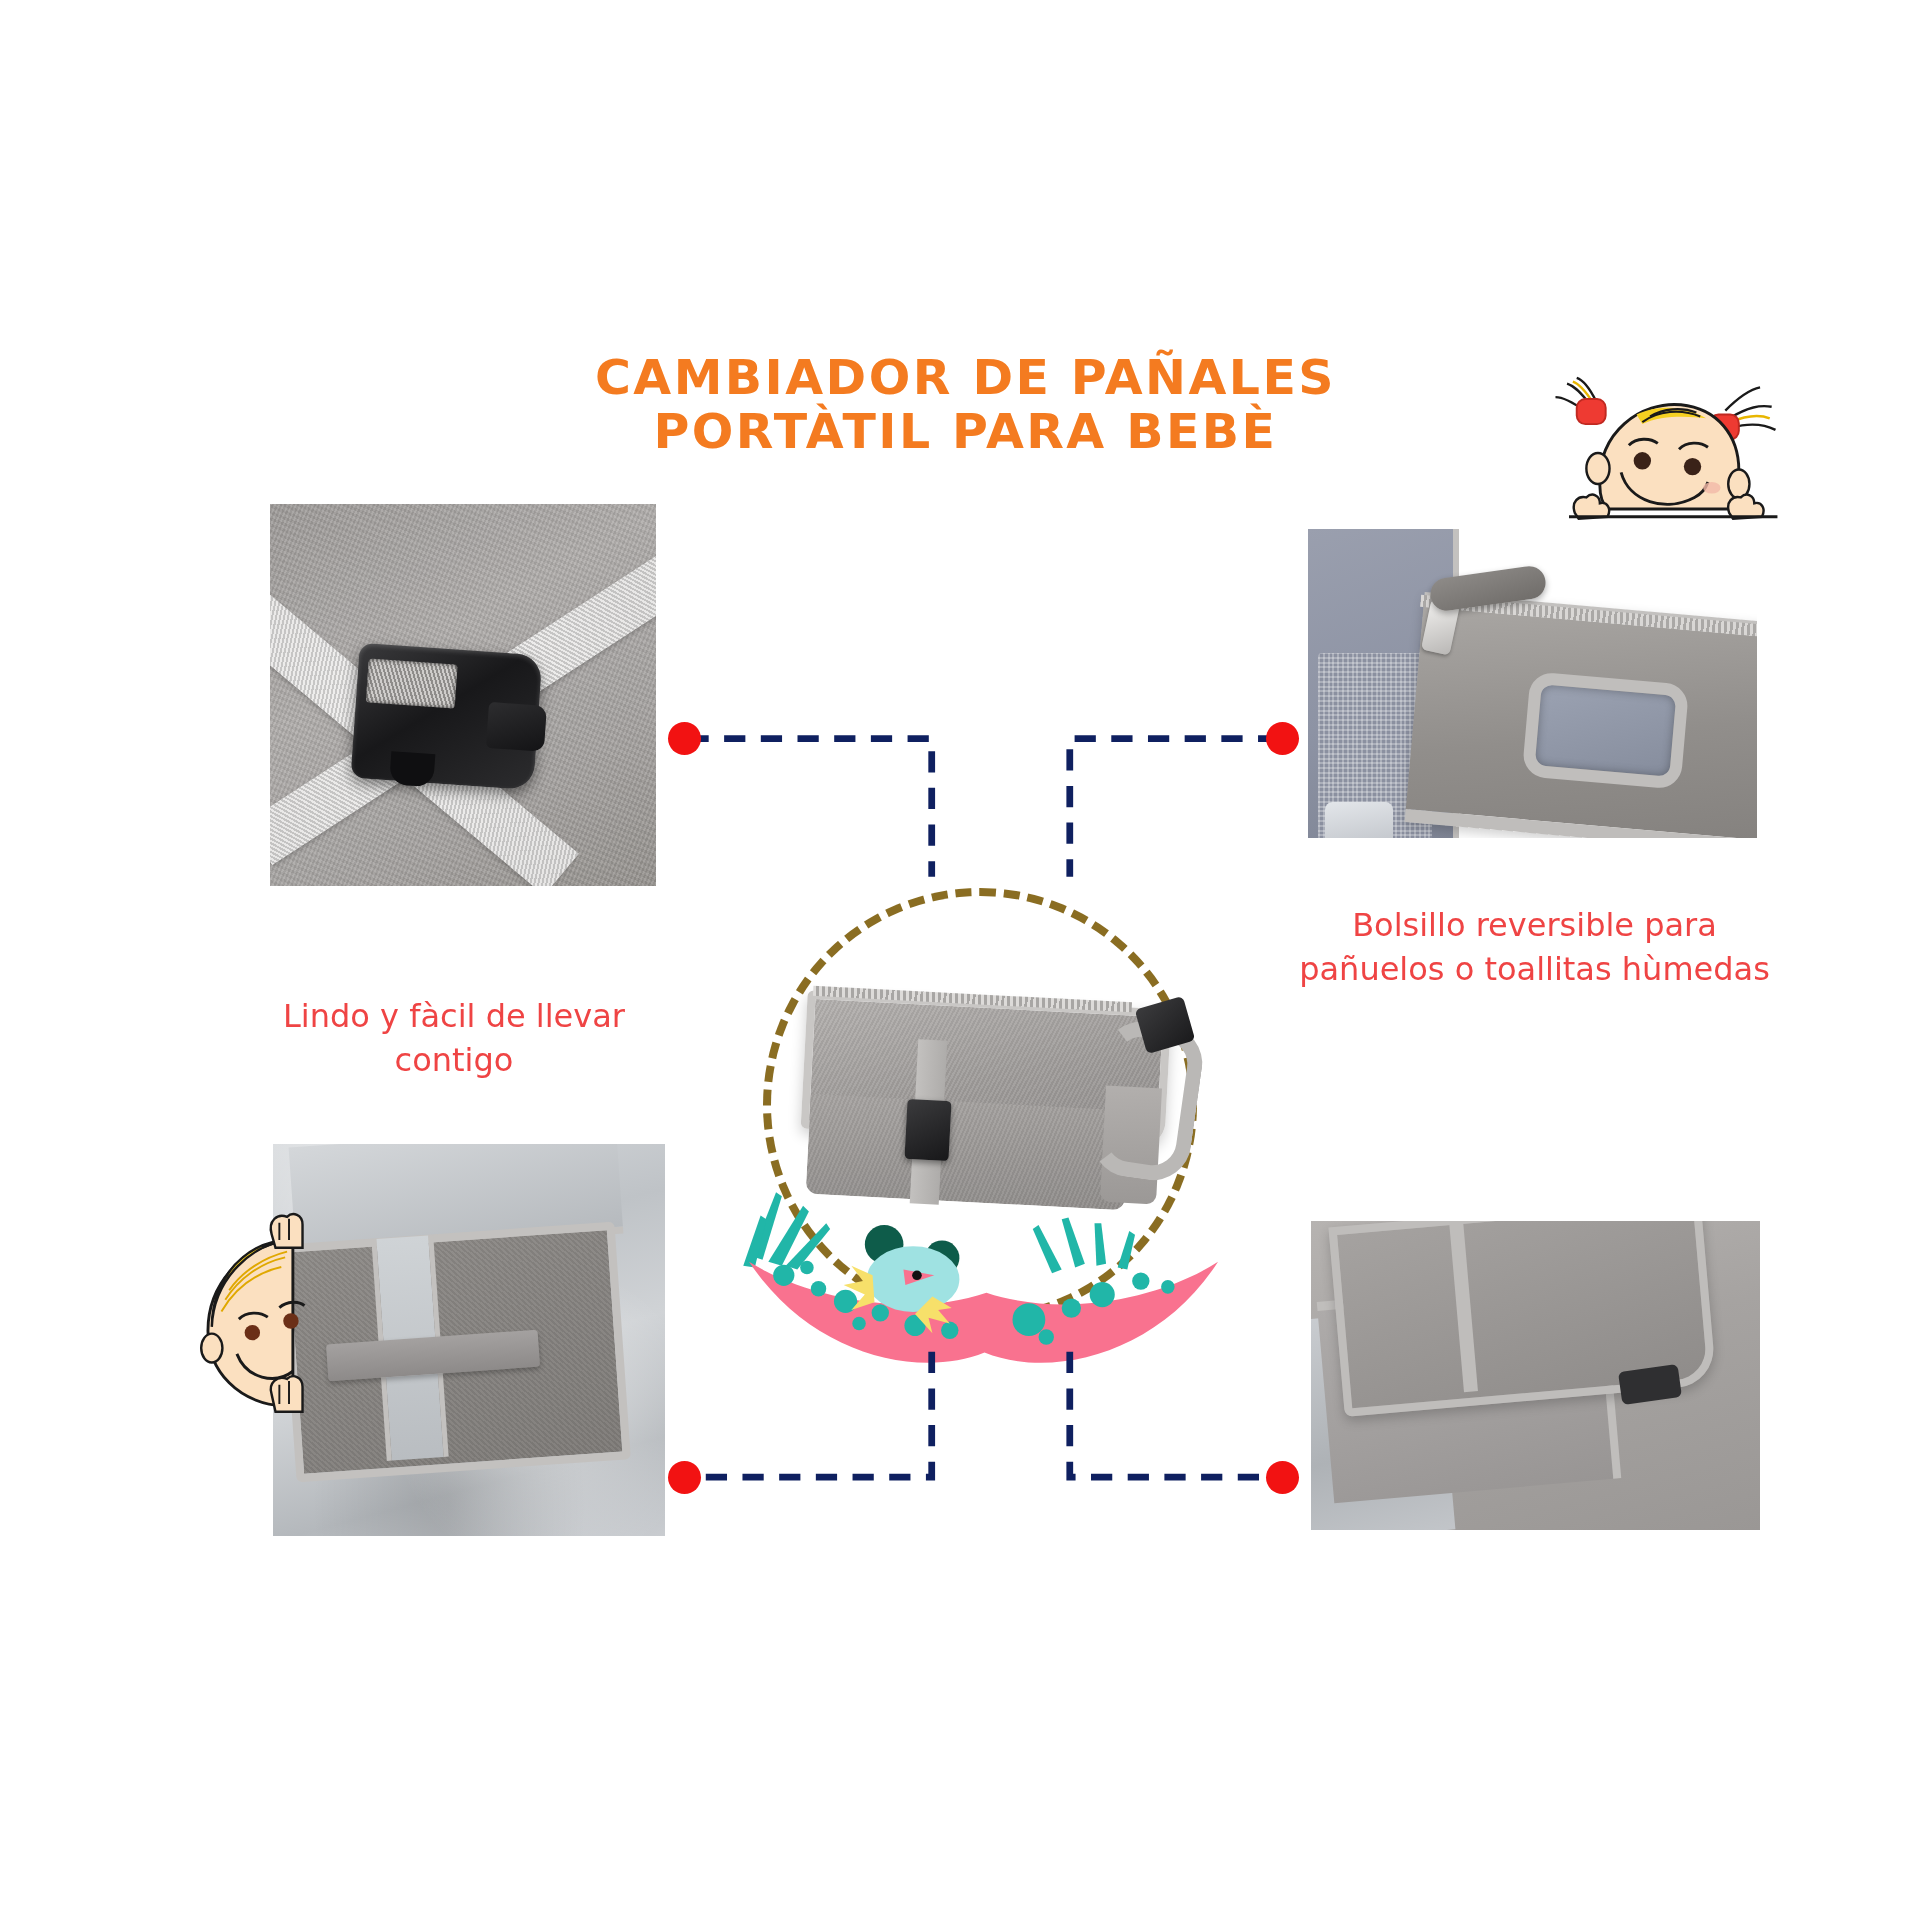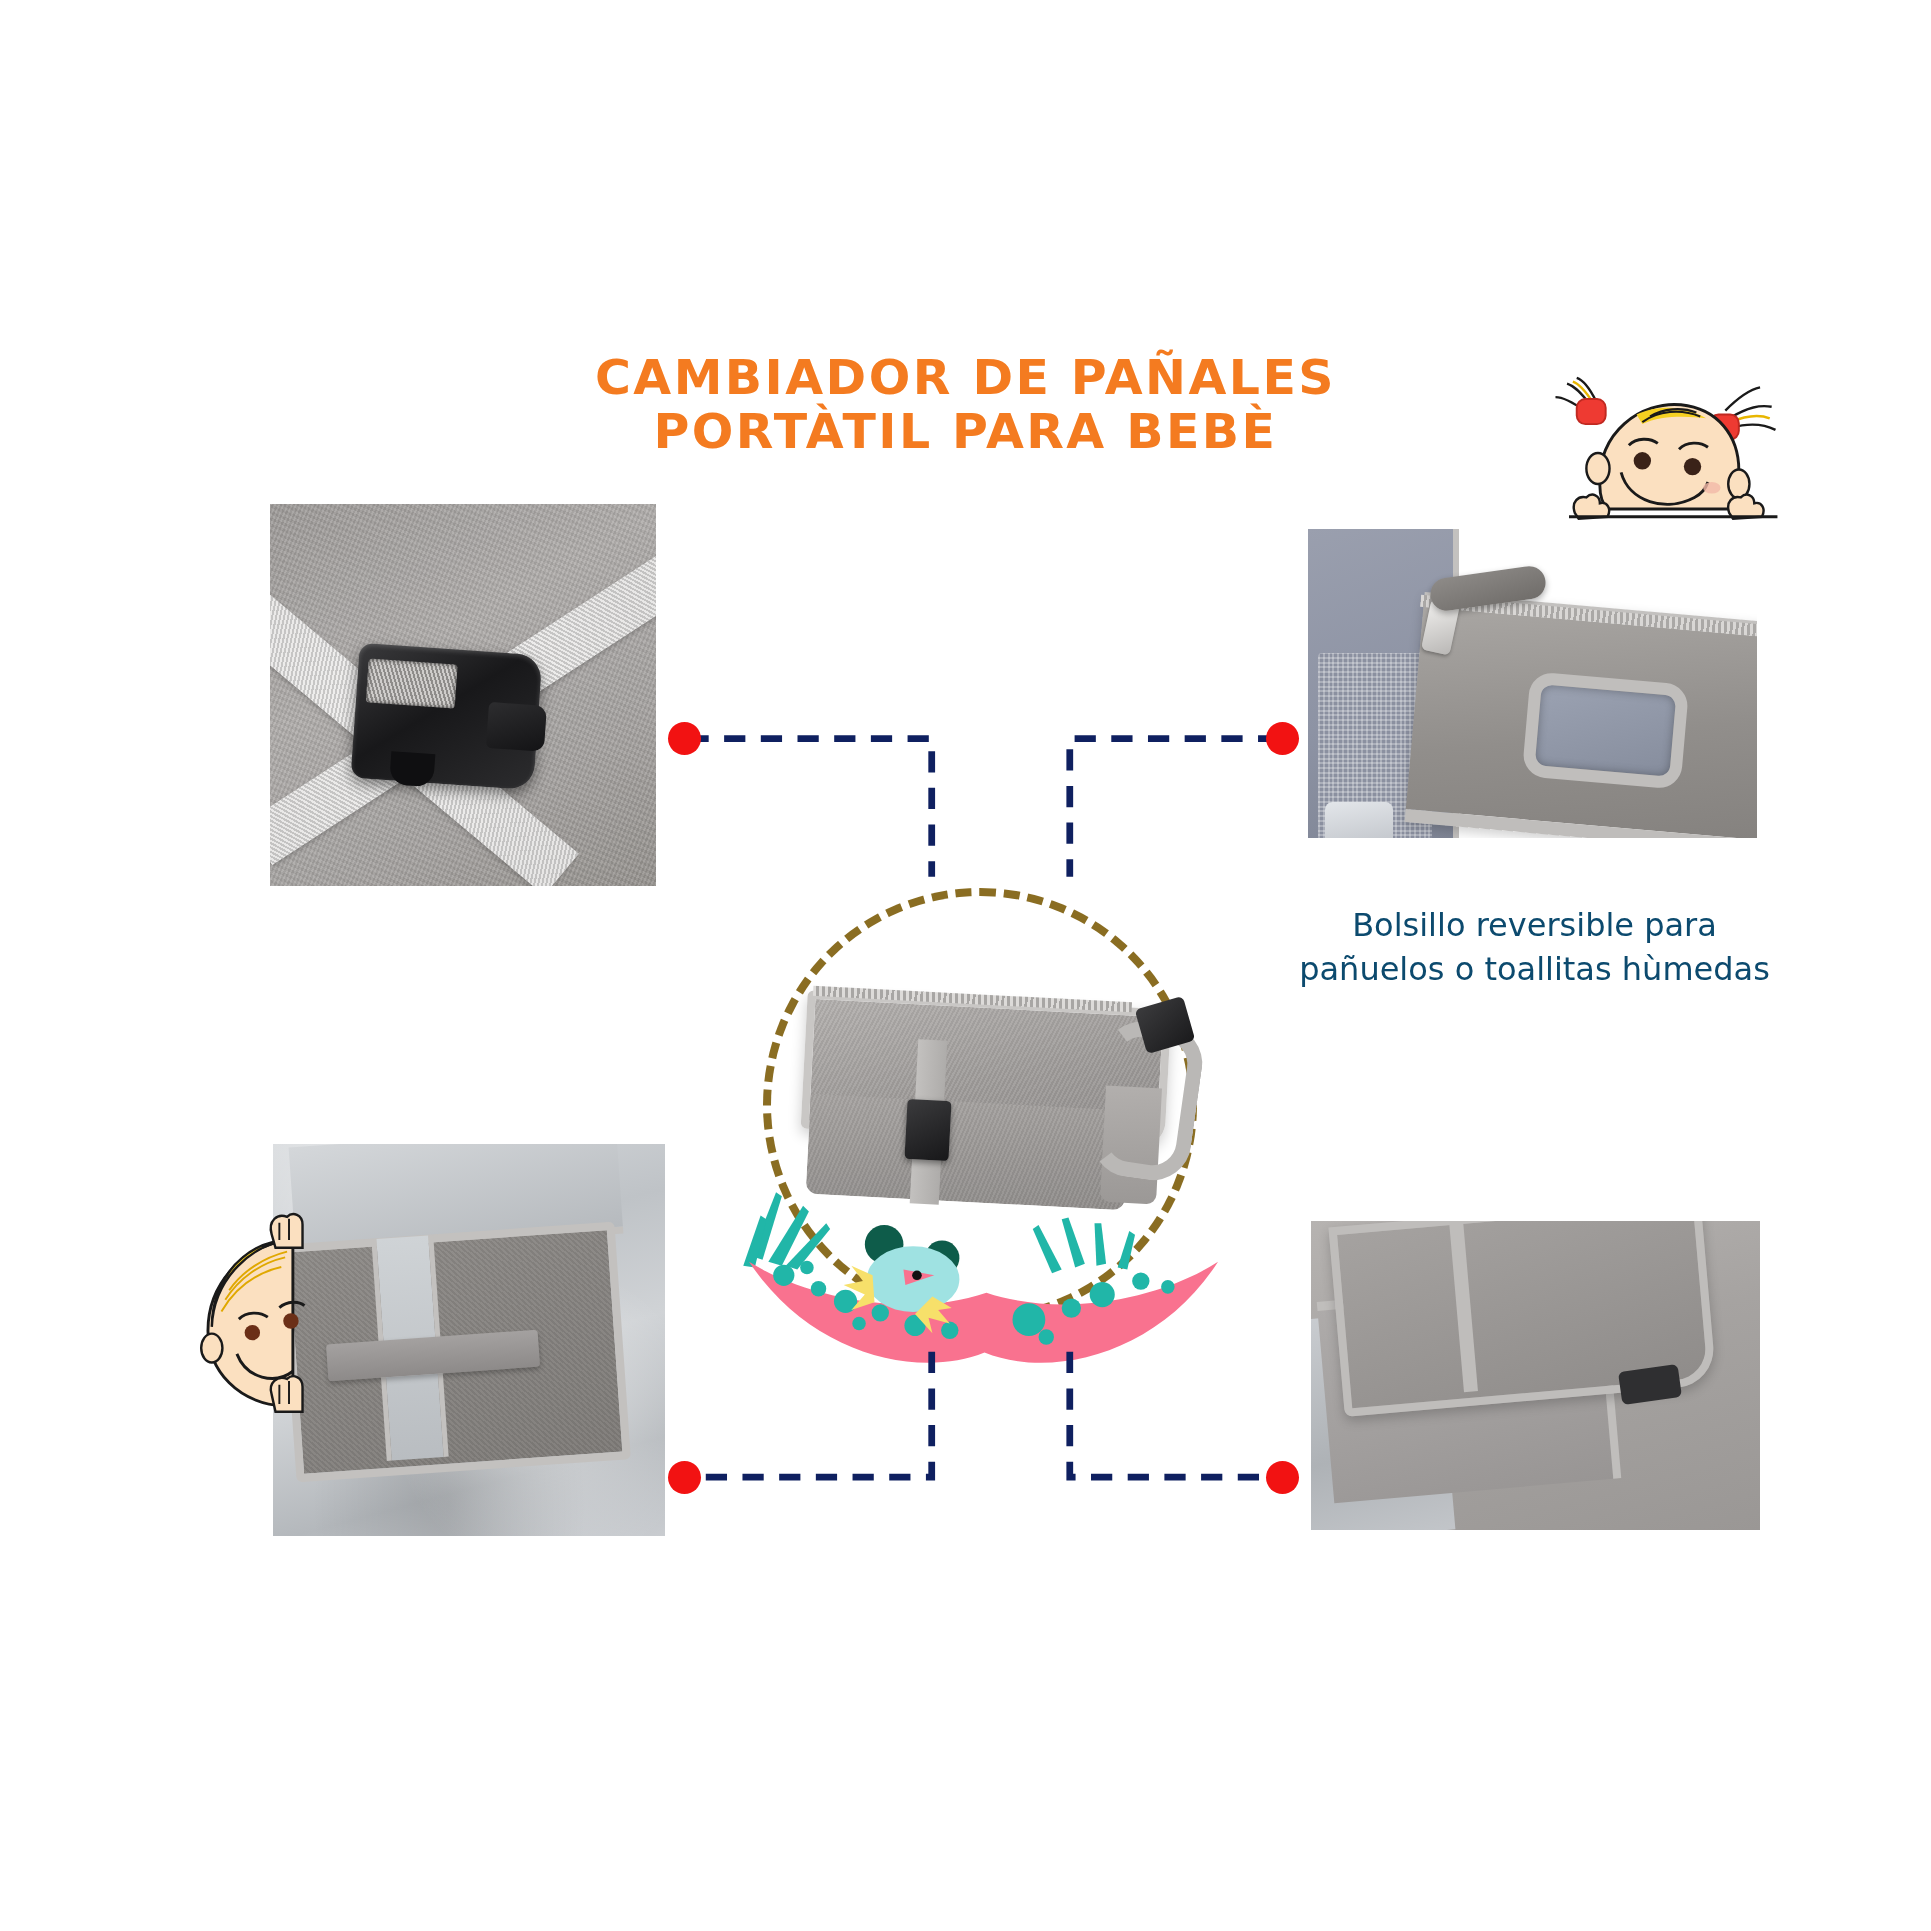--- a/index.html
+++ b/index.html
@@ -270,21 +270,21 @@
   .dot{
     position:absolute;width:33px;height:33px;border-radius:50%;
     background:#F21212;
   }
 
   
   .caption{
     position:absolute;
     font-family:"DejaVu Sans", sans-serif;
     font-size:32px;line-height:44px;
-    color:#0c4a6e;
+    color:#ef4444;
     text-align:center;
     white-space:pre-line;
   }
   .cap-tl{left:203px;top:994px;width:502px;}
   .cap-tr{left:1274px;top:903px;width:521px;}
   .cap-br{left:1188px;top:1545px;width:599px;}
 
   
   .mascot{position:absolute;}
   .m-girl{left:1540px;top:372px;width:251px;height:193px;}
@@ -410,20 +410,22 @@
     <polyline points="965,1400 965,1530 714,1530" fill="none" stroke="#0F2060" stroke-width="7" stroke-dasharray="22,16"></polyline>
 
     <polyline points="1108,1400 1108,1530 1325,1530" fill="none" stroke="#0F2060" stroke-width="7" stroke-dasharray="22,16"></polyline>
   </svg>
 
   <div class="dot" style="left:668px;top:722px;"></div>
   <div class="dot" style="left:1266px;top:722px;"></div>
   <div class="dot" style="left:668px;top:1461px;"></div>
   <div class="dot" style="left:1266px;top:1461px;"></div>
 
+  <div class="caption cap-tl">Lindo y fàcil de llevar
+contigo</div>
   <div class="caption cap-tr">Bolsillo reversible para
 pañuelos o toallitas hùmedas</div>
 
   <div class="mascot m-girl">
     <svg width="251" height="193" viewBox="0 0 260 200">
 
       <g stroke="#1a1a1a" stroke-width="2.5" fill="none">
         <path d="M52 34 C40 18 34 14 28 12"></path>
         <path d="M58 30 C50 14 44 8 38 6"></path>
         <path d="M46 40 C32 30 24 26 16 26"></path>

